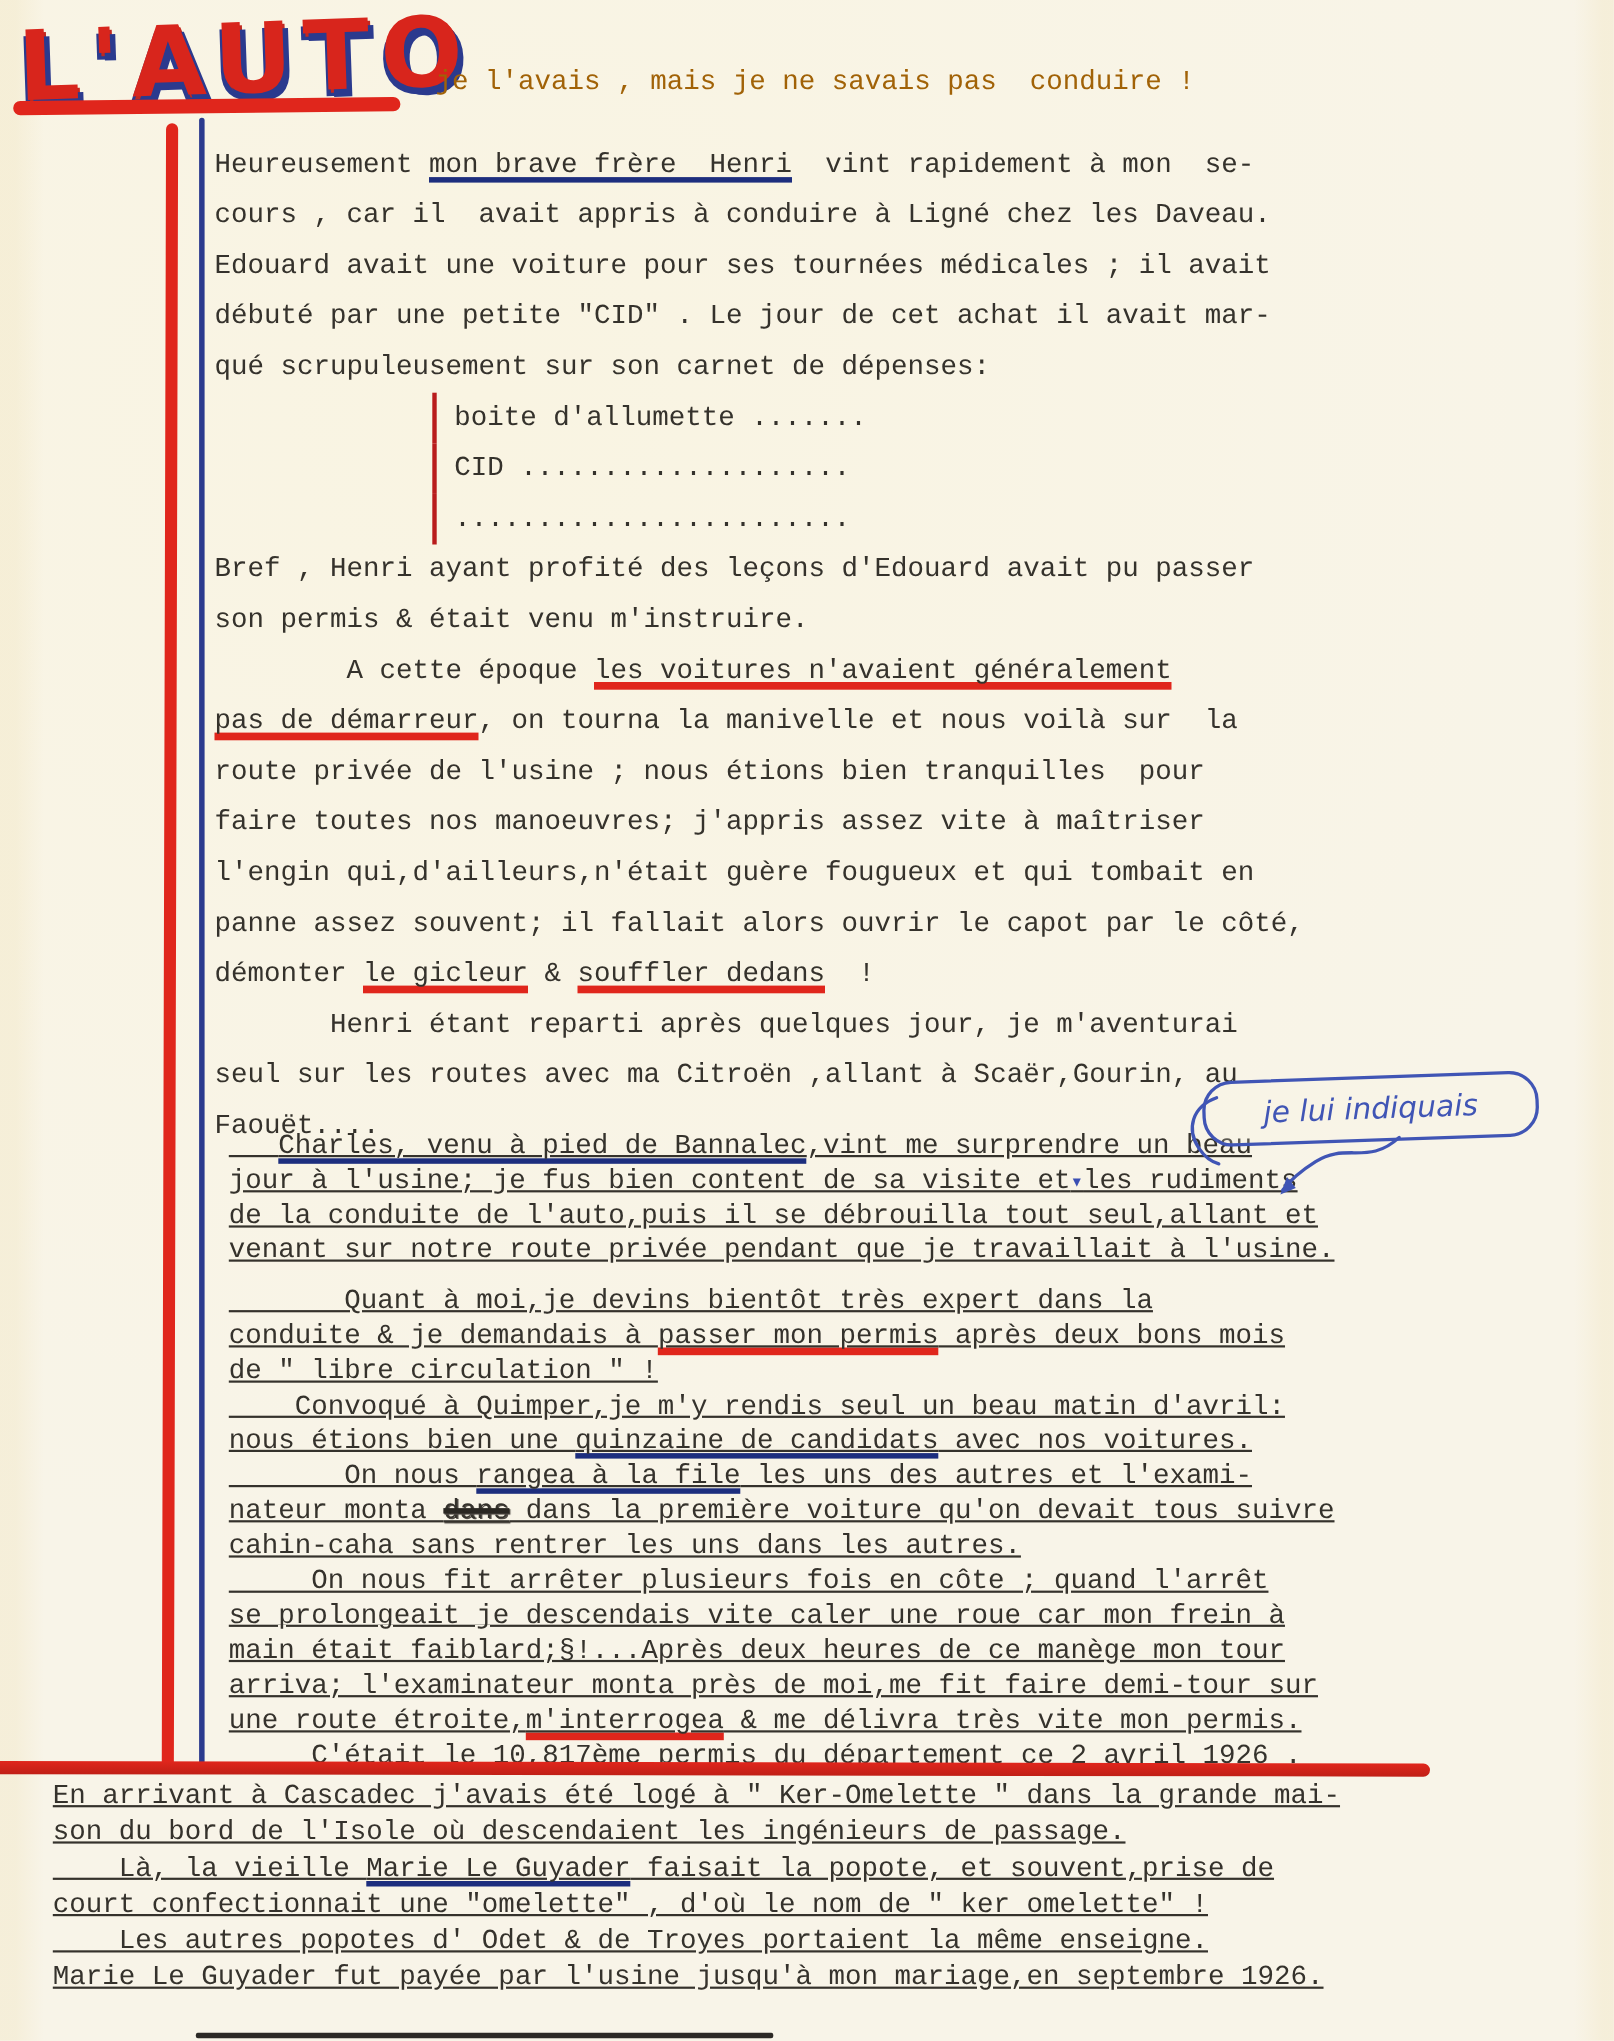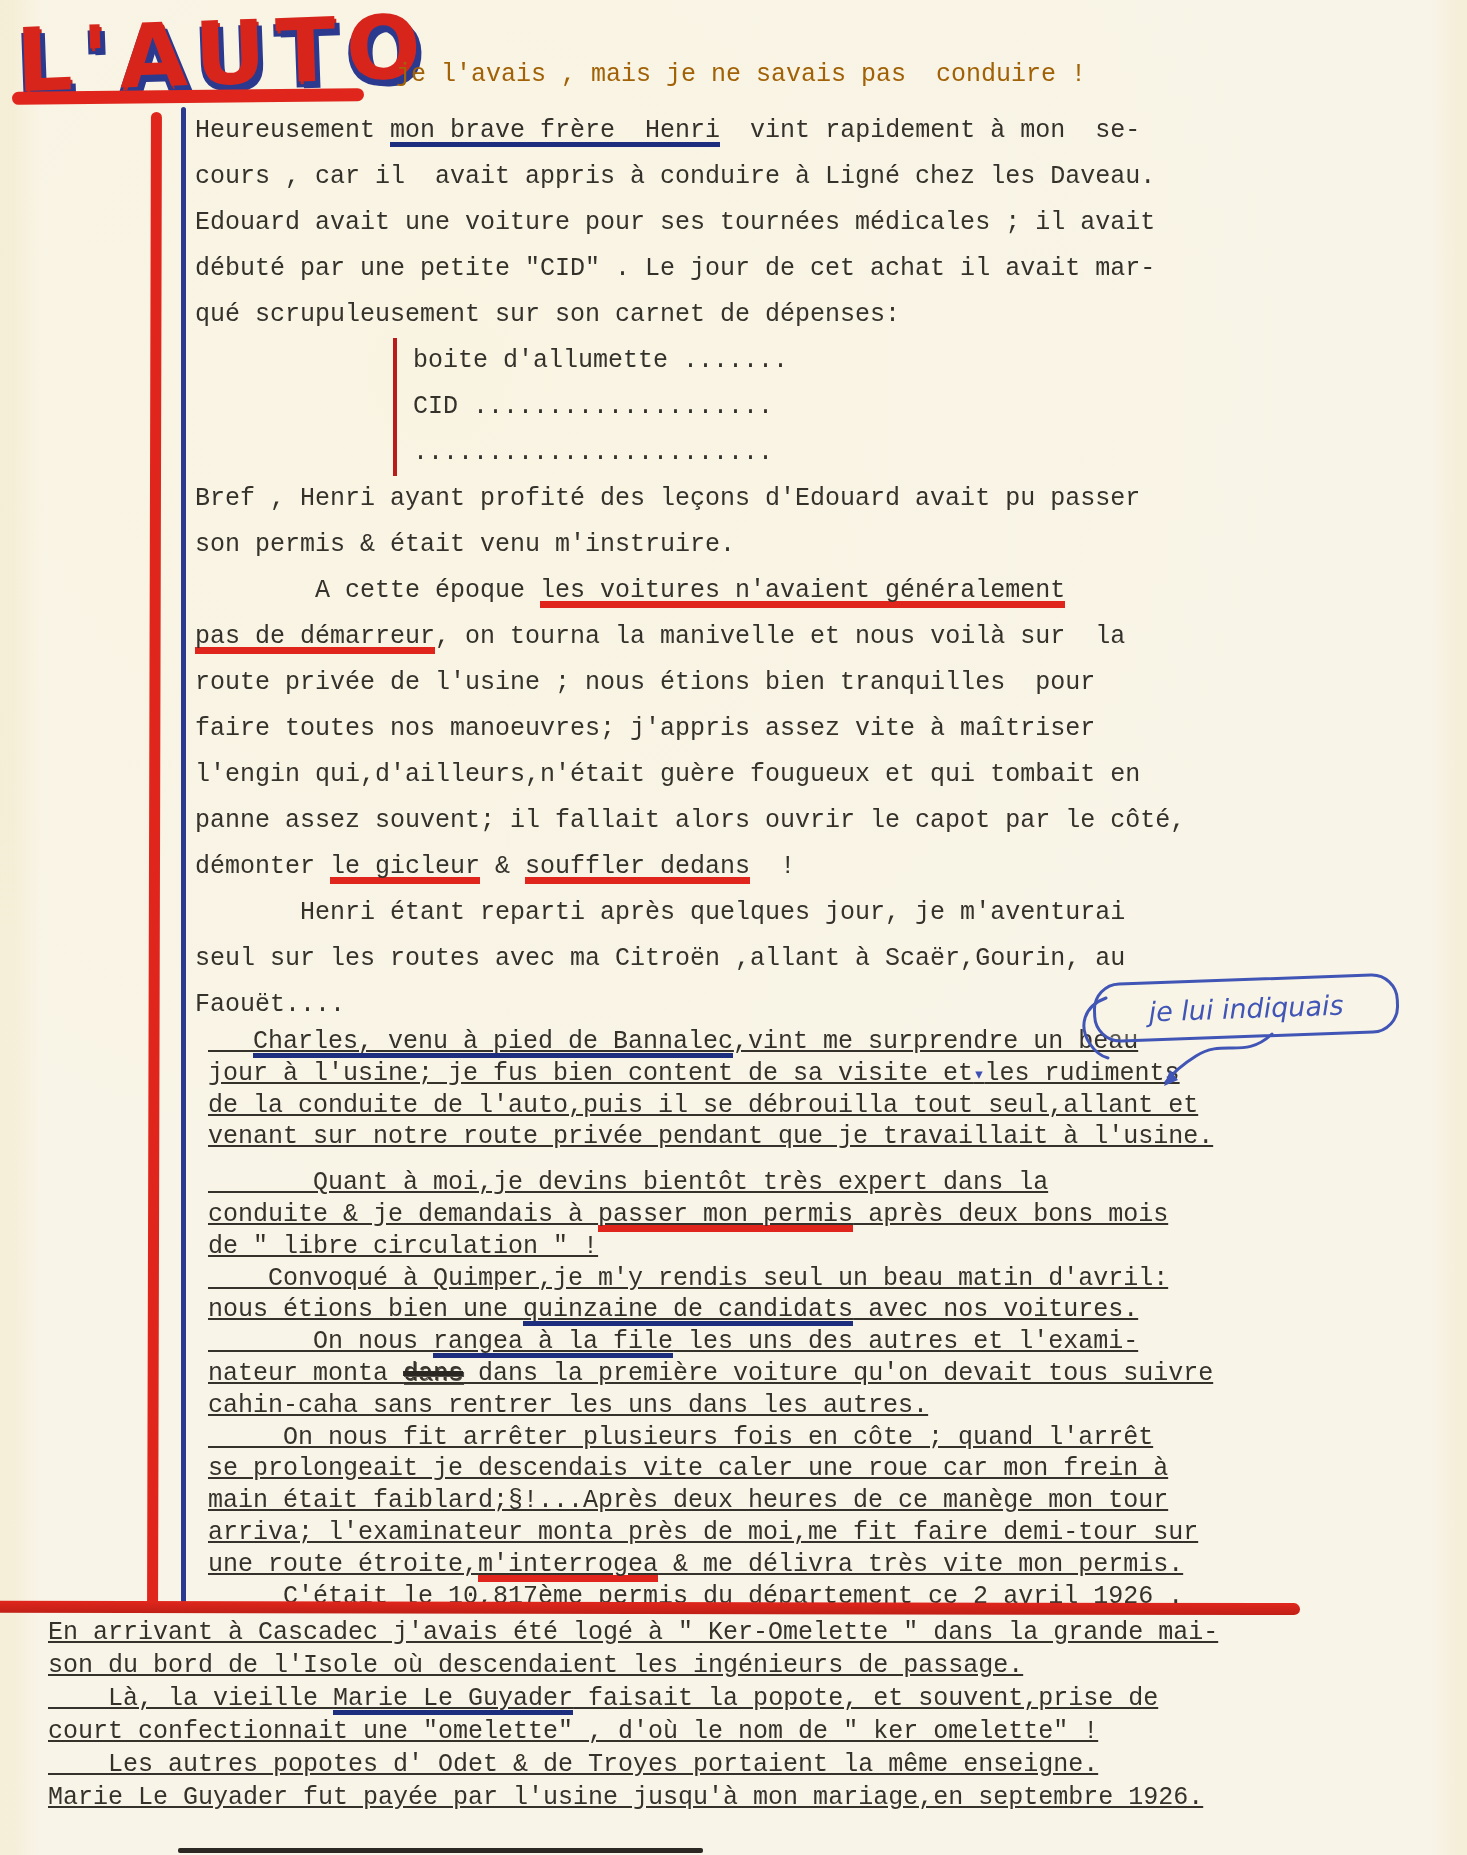--- a/index.html
+++ b/index.html
@@ -42,21 +42,21 @@
     position:absolute;left:149px;top:112px;width:11px;height:1496px;
     background:#e0261c;border-radius:6px;transform:rotate(.15deg);
   }
   .rule-blue{
     position:absolute;left:181px;top:107px;width:5px;height:1498px;
     background:#2b3a8e;border-radius:3px;
   }
   
   .sec{position:absolute;font-size:25px;color:#35322c;white-space:pre;}
   .sec .line{display:block;}
-  .sec-a{left:195px;top:108px;}
+  .sec-a{left:195px;top:127px;}
   .sec-a .line{height:46px;line-height:46px;}
   .sec-b{left:208px;top:1026px;}
   .sec-b .line{height:31.8px;line-height:31.8px;text-decoration:underline;}
   .sec-c{left:48px;top:1616px;text-decoration:underline;}
   .sec-c .line{height:33px;line-height:33px;}
   .line.gap{margin-top:14px;}
   .line.ledger{margin-left:198px;border-left:4px solid #b91c1c;padding-left:16px;}
   .u-red{
     background:linear-gradient(#e0261c,#e0261c) left 100%/100% 7px no-repeat;
     padding-bottom:3px;

